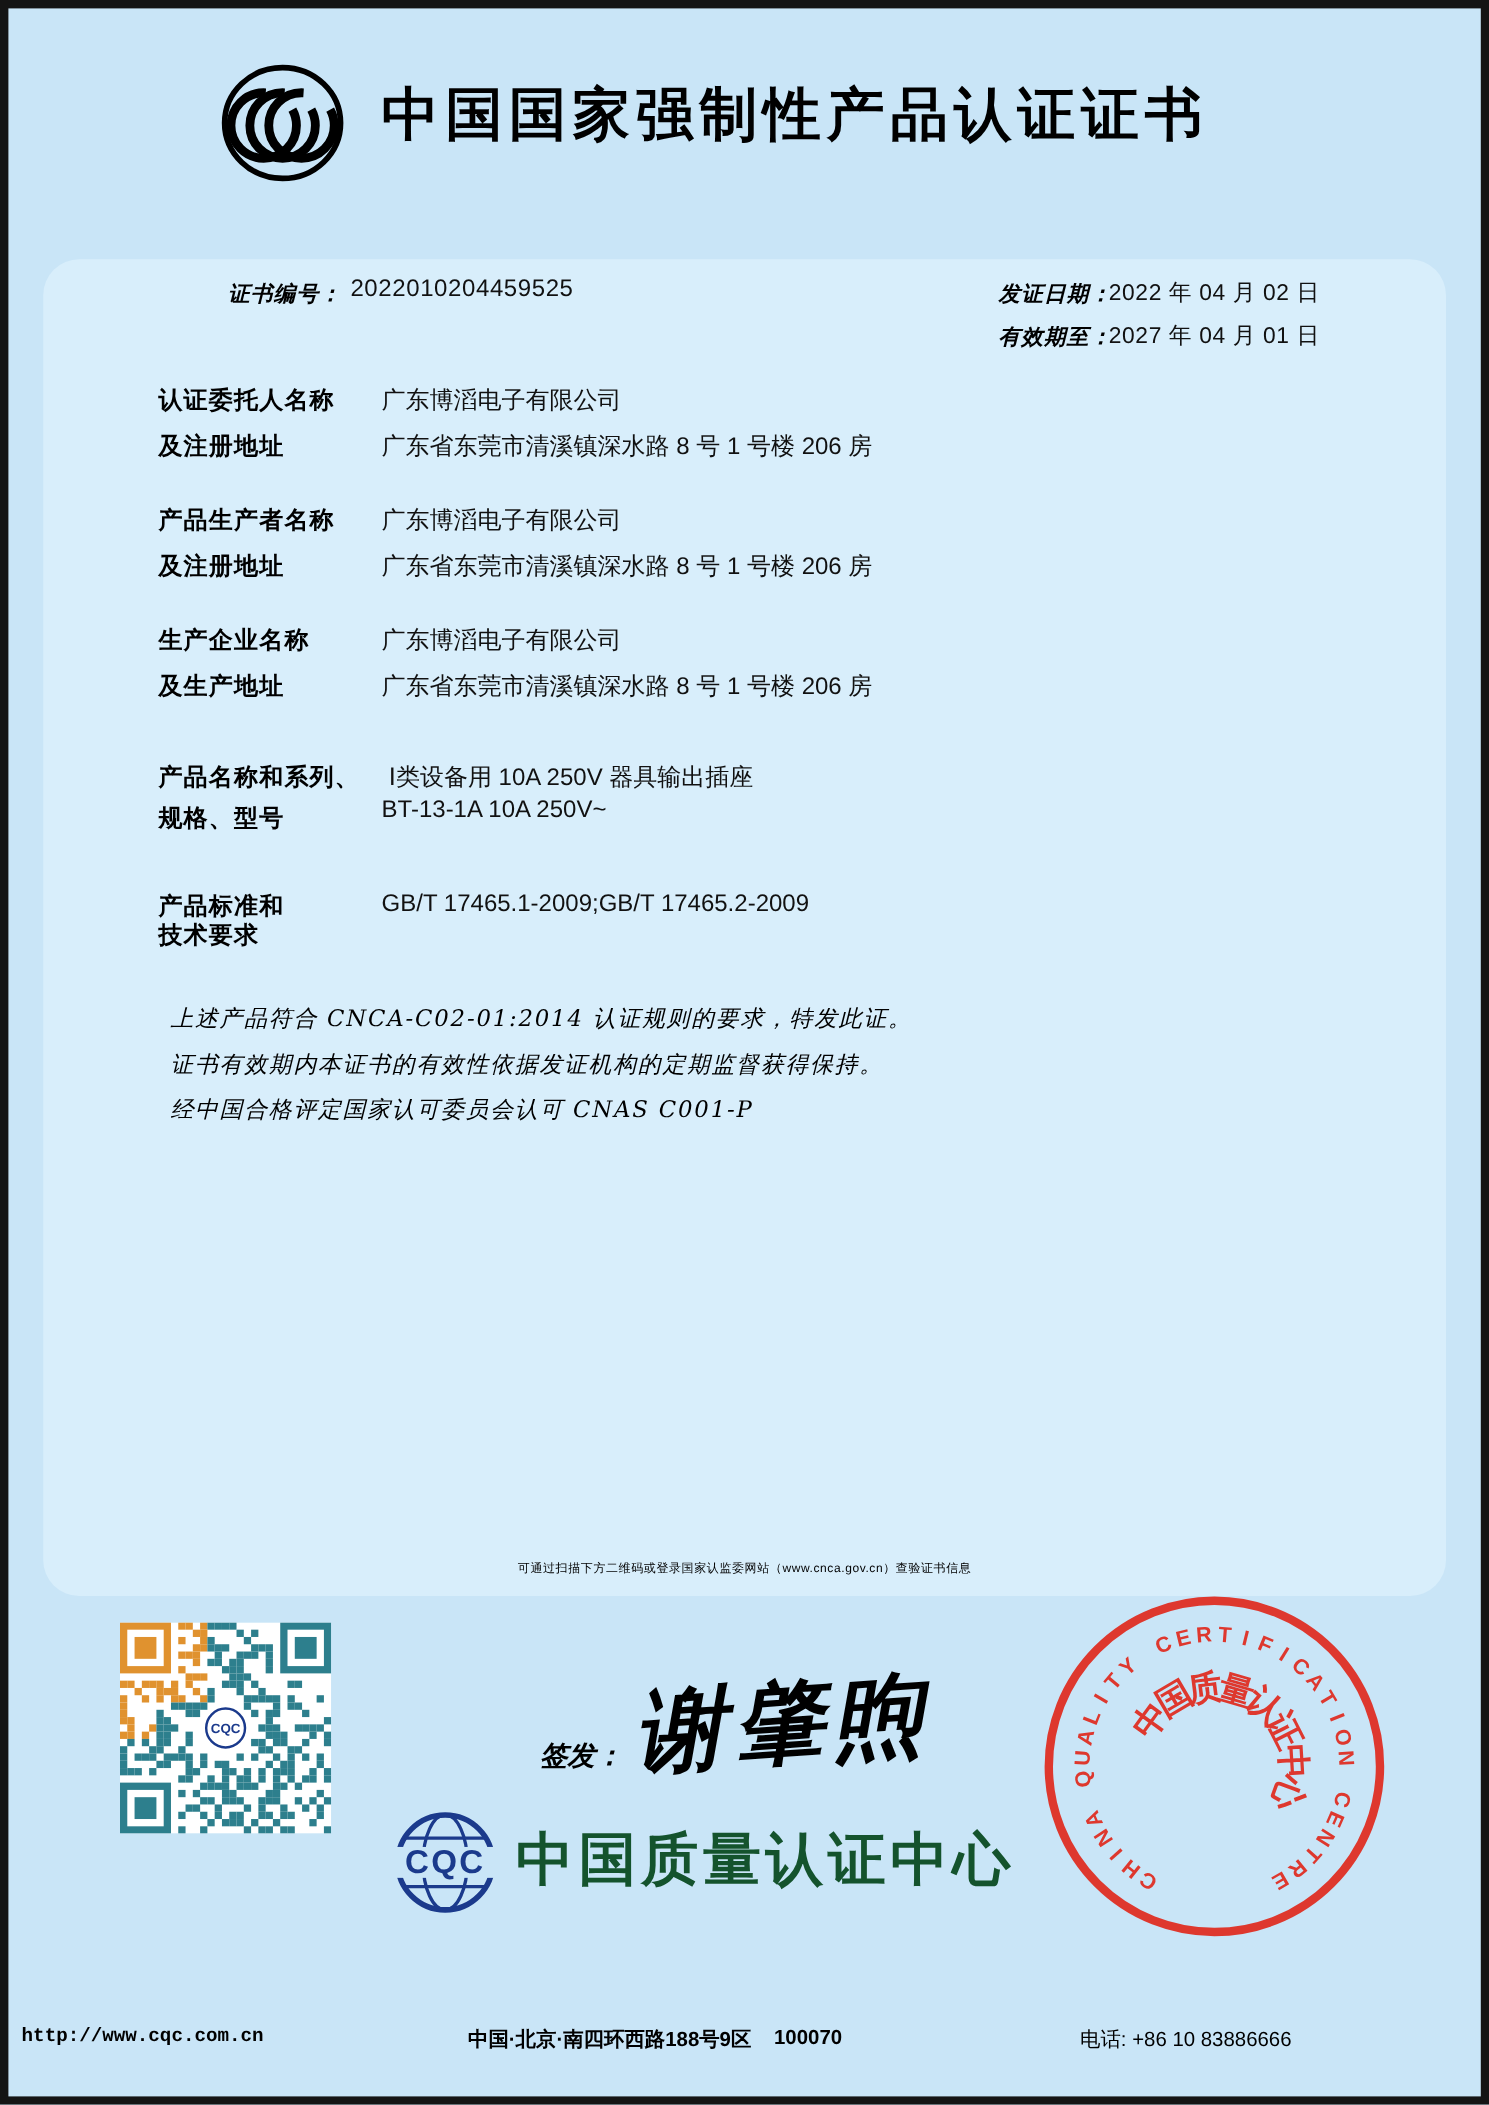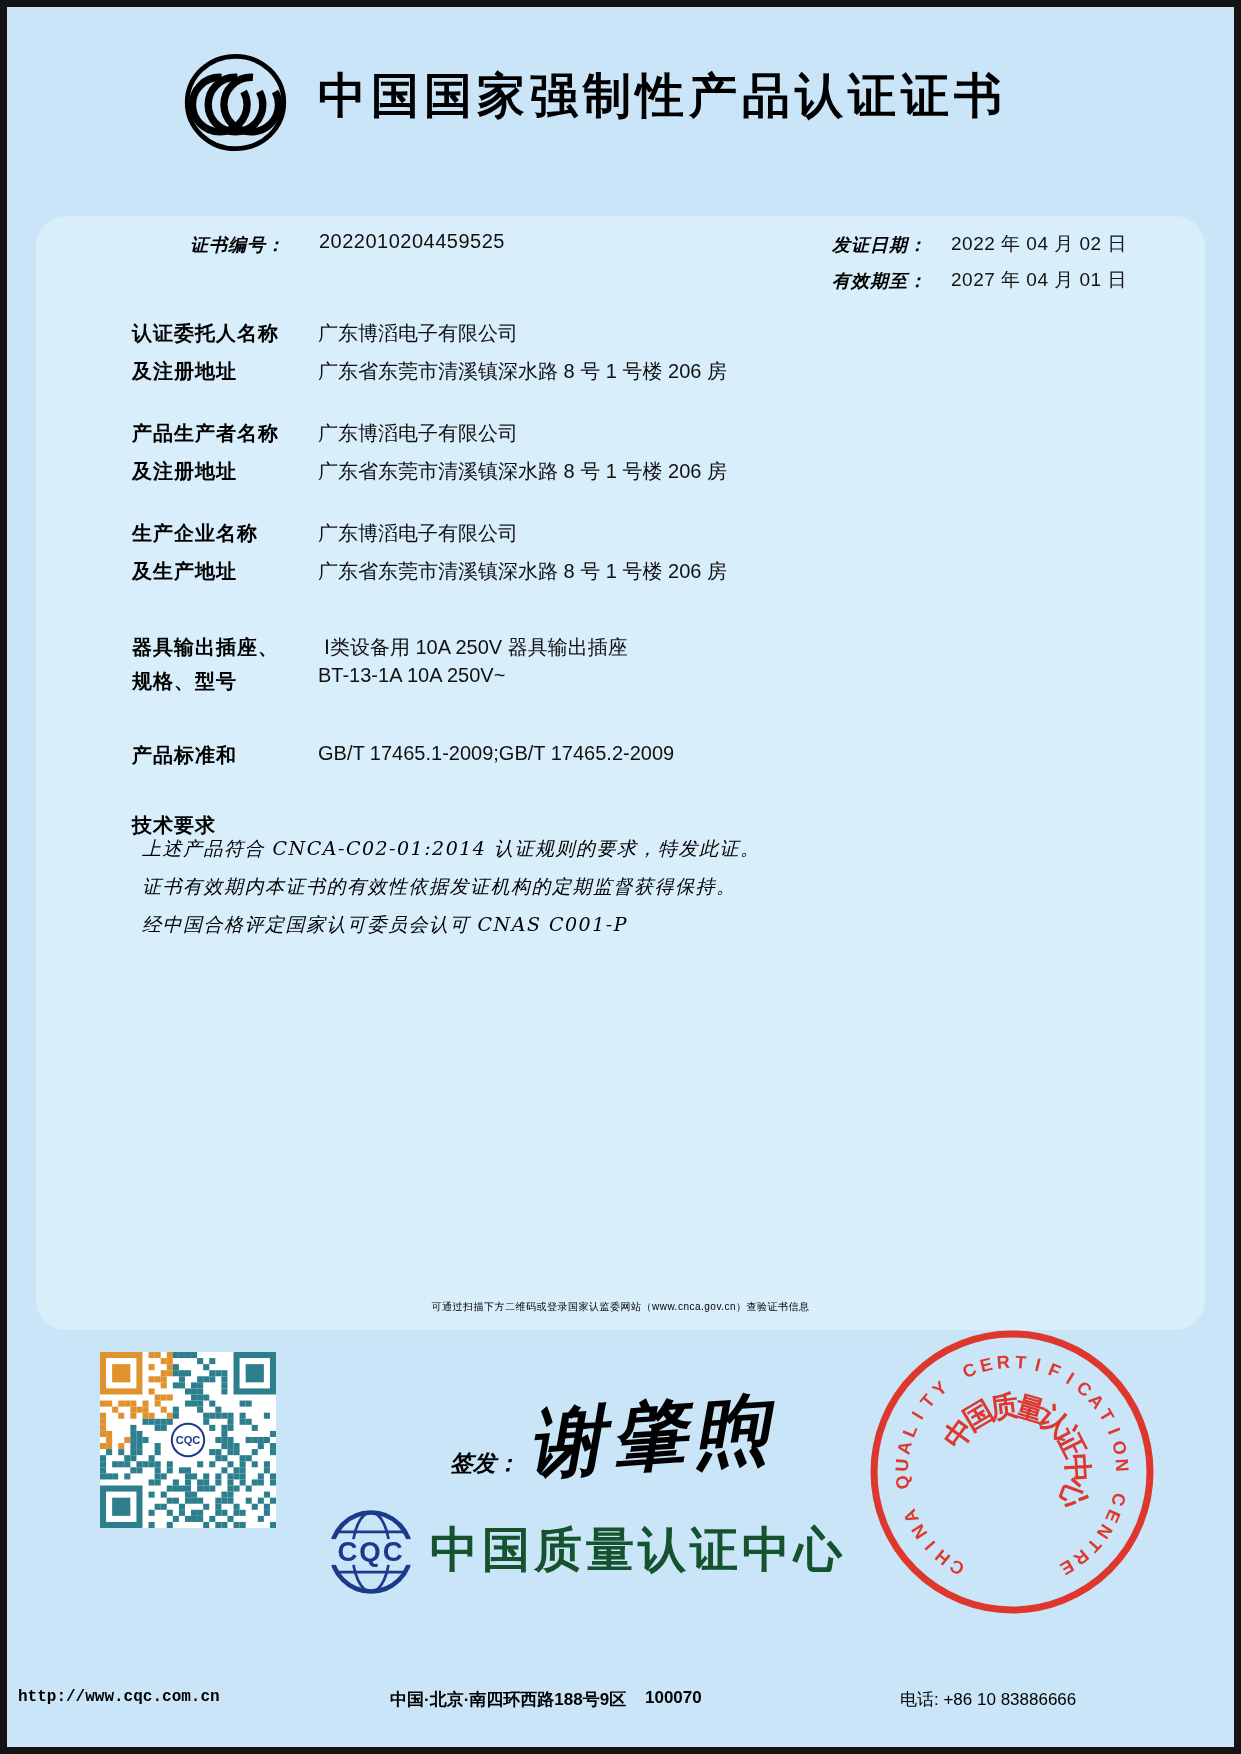--- a/index.html
+++ b/index.html
@@ -24,21 +24,21 @@
     background:#d8eefb;
     border-radius:30px;
   }
   .title{
     left:318px;top:64px;
     font-size:48px;font-weight:bold;color:#000;
     letter-spacing:5px;white-space:nowrap;
   }
   .kai{font-family:"DejaVu Serif", serif;font-style:italic;}
   .meta-label{font-size:18px;font-weight:bold;color:#000;letter-spacing:1px;white-space:nowrap;}
-  .meta-value{font-size:20px;color:#111;letter-spacing:0.5px;white-space:nowrap;font-family:"Liberation Sans",sans-serif;margin-left:27px;}
+  .meta-value{font-size:20px;color:#111;letter-spacing:0.5px;white-space:nowrap;font-family:"Liberation Sans",sans-serif;}
   .f-label{font-size:20px;font-weight:bold;color:#000;letter-spacing:1px;white-space:nowrap;}
   .f-value{font-size:20px;color:#111;white-space:nowrap;}
   .stmt{font-size:19px;color:#000;letter-spacing:1.5px;white-space:nowrap;}
   .verify{
     left:0;right:0;top:1300px;text-align:center;
     font-size:10px;color:#000;letter-spacing:0.5px;
   }
   .sig-label{left:450px;top:1448px;font-size:23px;font-weight:bold;color:#000;text-align:center;}
   .sig-name{
     left:528px;top:1386px;
@@ -89,28 +89,28 @@
   <span class="abs f-label" style="left:132px;top:420px">产品生产者名称</span>
   <span class="abs f-value" style="left:318px;top:420px">广东博滔电子有限公司</span>
   <span class="abs f-label" style="left:132px;top:458px">及注册地址</span>
   <span class="abs f-value" style="left:318px;top:458px">广东省东莞市清溪镇深水路 8 号 1 号楼 206 房</span>
 
   <span class="abs f-label" style="left:132px;top:520px">生产企业名称</span>
   <span class="abs f-value" style="left:318px;top:520px">广东博滔电子有限公司</span>
   <span class="abs f-label" style="left:132px;top:558px">及生产地址</span>
   <span class="abs f-value" style="left:318px;top:558px">广东省东莞市清溪镇深水路 8 号 1 号楼 206 房</span>
 
-  <span class="abs f-label" style="left:132px;top:634px">器具输出插座、</span>
+  <span class="abs f-label" style="left:132px;top:634px">产品名称和系列、</span>
   <span class="abs f-value" style="left:324px;top:634px">Ⅰ类设备用 10A 250V 器具输出插座</span>
   <span class="abs f-value" style="left:318px;top:664px">BT-13-1A 10A 250V~</span>
   <span class="abs f-label" style="left:132px;top:668px">规格、型号</span>
 
   <span class="abs f-label" style="left:132px;top:742px">产品标准和</span>
   <span class="abs f-value" style="left:318px;top:742px">GB/T 17465.1-2009;GB/T 17465.2-2009</span>
-  <span class="abs f-label" style="left:132px;top:812px">技术要求</span>
+  <span class="abs f-label" style="left:132px;top:766px">技术要求</span>
 
   <span class="abs stmt kai" style="left:142px;top:836px">上述产品符合 CNCA-C02-01:2014 认证规则的要求，特发此证。</span>
   <span class="abs stmt kai" style="left:142px;top:874px">证书有效期内本证书的有效性依据发证机构的定期监督获得保持。</span>
   <span class="abs stmt kai" style="left:142px;top:912px">经中国合格评定国家认可委员会认可 CNAS C001-P</span>
 
   <div class="abs verify">可通过扫描下方二维码或登录国家认监委网站（www.cnca.gov.cn）查验证书信息</div>
 
   <svg id="qr-svg" class="abs qr" viewBox="0 0 174 174">
       <rect x="0" y="0" width="174" height="174" fill="#fff"></rect>
       <rect x="48" y="0" width="6" height="6" fill="#e0922f"></rect>

